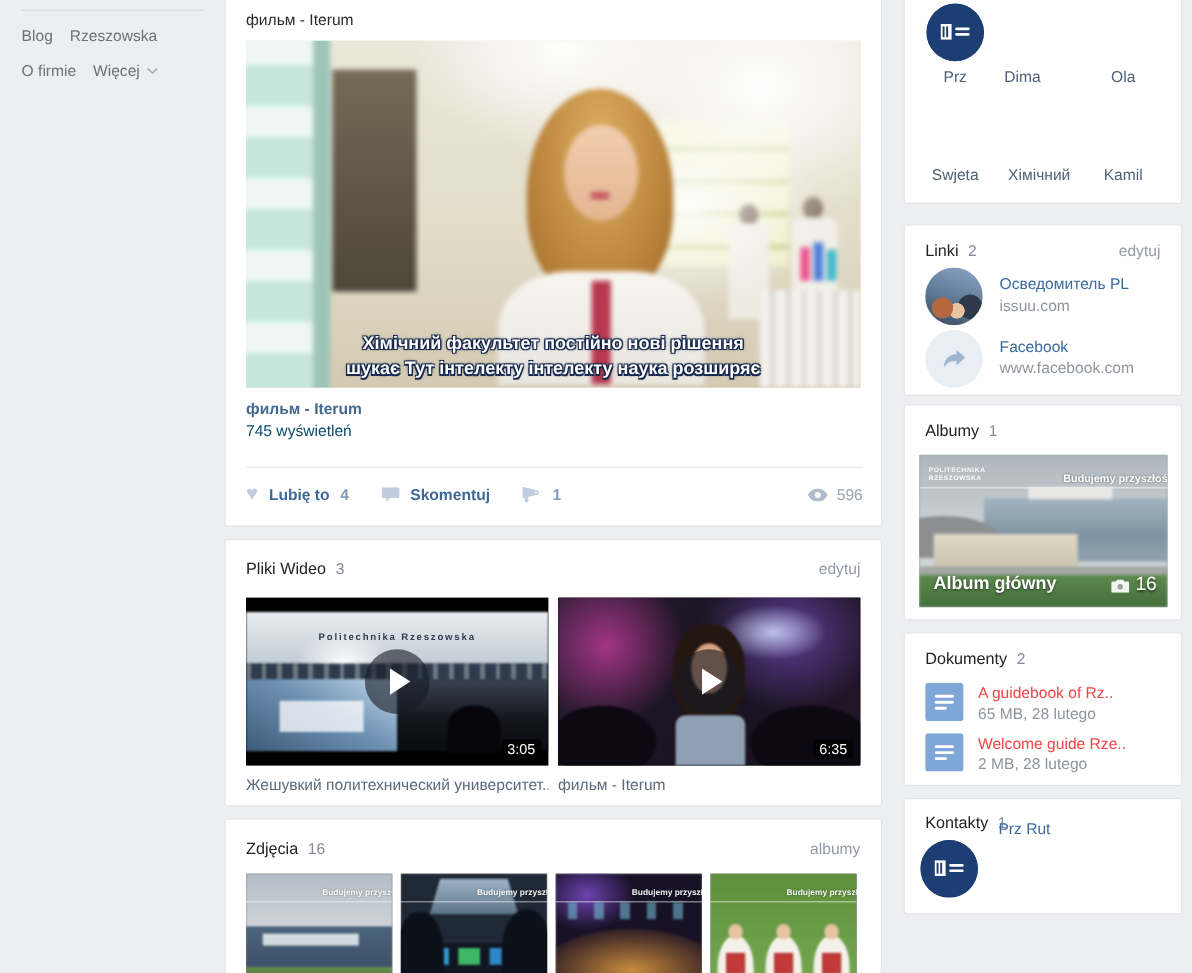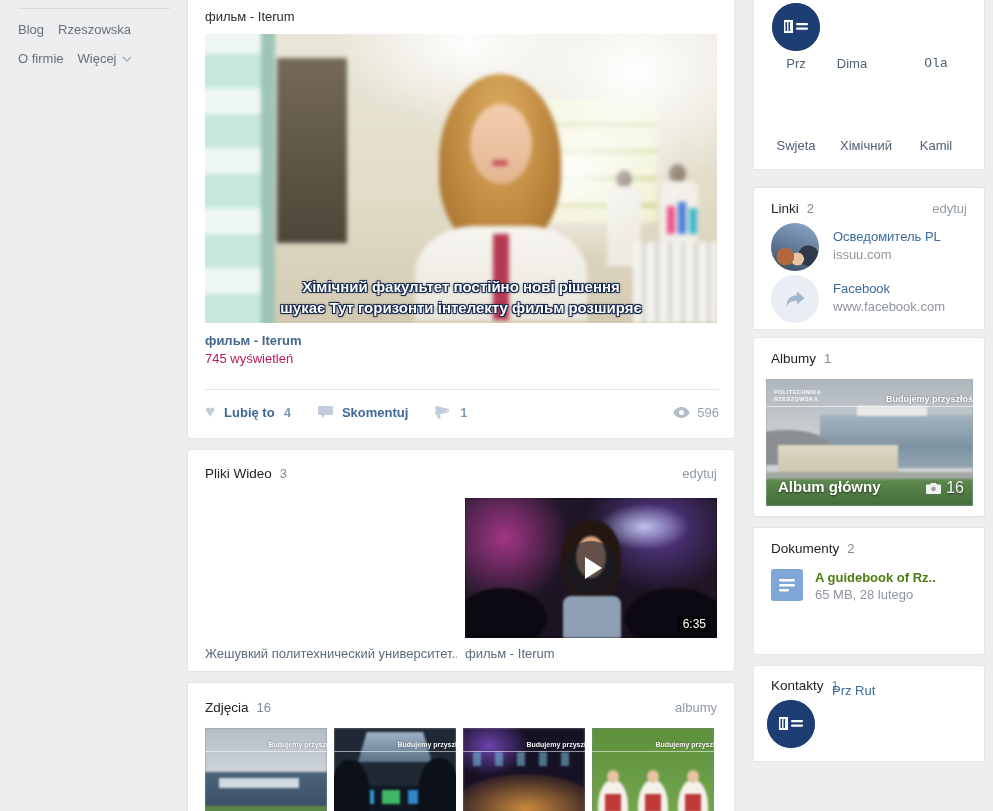--- a/index.html
+++ b/index.html
@@ -54,21 +54,21 @@
   .mv-face { position:absolute; left:271px; top:76px; width:62px; height:80px; border-radius:50%;
              background:linear-gradient(180deg,#f0ceb1,#e2b694); }
   .mv-lips { position:absolute; left:293px; top:132px; width:16px; height:6px; border-radius:3px; background:#c05560; }
   .mv-coat { position:absolute; left:216px; top:198px; width:172px; height:95px;
              border-radius:60px 60px 0 0 / 48px 48px 0 0; background:linear-gradient(180deg,#f7f5f0,#e9e6de); }
   .mv-tie { position:absolute; left:294px; top:206px; width:16px; height:86px; background:#b13a50; }
   .mv-subtitles { position:absolute; left:0; right:0; bottom:5px; text-align:center; font-weight:bold;
                   font-size:15px; line-height:21px; color:#fff;
                   text-shadow:0 0 3px #0d1b3d,-1px -1px 0 #172c55,1px -1px 0 #172c55,-1px 1px 0 #172c55,1px 1px 0 #172c55; }
   .video-title { position:absolute; left:17px; top:334px; font-weight:bold; color:#45688e; cursor:pointer; }
-  .video-views { position:absolute; left:17px; top:352px; color:#be185d; }
+  .video-views { position:absolute; left:17px; top:352px; color:#0c4a6e; }
   .post-divider { position:absolute; left:17px; top:390px; width:514px; height:1px; background:#e6e7eb; }
   .actions { position:absolute; left:17px; top:402px; width:514px; height:22px; display:flex; align-items:center; }
   .action-group { display:flex; align-items:center; gap:9px; margin-right:27px; cursor:pointer; }
   .action-label { color:#3d6898; font-weight:bold; }
   .action-count { color:#7f9ab8; font-weight:bold; }
   .heart-glyph { font-size:17px; color:#c1cdde; line-height:16px; }
   .views-group { margin-left:auto; display:flex; align-items:center; gap:7px; }
   .views-count { color:#98a2ae; }
 
   
@@ -171,21 +171,21 @@
   .al-wm-text { position:absolute; top:15px; left:58%; font-size:9px; font-weight:bold; color:#fff; white-space:nowrap;
                 text-shadow:0 0 2px rgba(0,0,0,.45); }
   .al-logo { position:absolute; left:8px; top:10px; font-size:5.5px; line-height:7px; color:rgba(255,255,255,.92);
              font-weight:bold; letter-spacing:.5px; }
   .al-name { position:absolute; left:12px; bottom:11px; color:#fff; font-size:15px; font-weight:bold;
              text-shadow:0 1px 2px rgba(0,0,0,.6); }
   .al-count { position:absolute; right:9px; bottom:9px; color:#fff; font-size:16px;
               text-shadow:0 1px 2px rgba(0,0,0,.6); display:flex; align-items:center; gap:5px; }
 
   .doc-item { position:absolute; left:17px; right:12px; cursor:pointer; }
-  .doc-title { position:absolute; left:44px; top:1px; color:#4d7c0f; white-space:nowrap; font-weight:bold; }
+  .doc-title { position:absolute; left:44px; top:1px; color:#ef4444; white-space:nowrap; font-weight:normal; }
   .doc-meta { position:absolute; left:44px; top:18px; color:#8f959c; }
 
   .contact-name { position:absolute; left:78px; top:17px; color:#3a6a9e; cursor:pointer; }
 </style>
 </head>
 <body>
 
 <div class="screen">
 
   <div class="leftnav">
@@ -227,21 +227,21 @@
         <div class="mv-smoke mv-smoke2"></div>
         <div class="mv-smoke mv-smoke3"></div>
         <div class="mv-hair"></div>
         <div class="mv-face"></div>
         <div class="mv-lips"></div>
         <div class="mv-coat"></div>
         <div class="mv-tie"></div>
       </div>
       <div class="mv-subtitles">
         <div>Хімічний факультет постійно нові рішення</div>
-        <div>шукає Тут горизонти інтелекту фильм розширяє</div>
+        <div>шукає Тут інтелекту інтелекту наука розширяє</div>
       </div>
     </div>
 
     <div class="video-title">фильм - Iterum</div>
     <div class="video-views">745 wyświetleń</div>
     <div class="post-divider"></div>
 
     <div class="actions">
       <span class="action-group">
         <span class="heart-glyph">♥</span>
@@ -272,20 +272,33 @@
     </div>
   </div>
 
   <div class="card" style="left:187px; top:449px; width:548px; height:223px;">
     <div class="sec-header" style="top:16px;">
       <span class="sec-title">Pliki Wideo</span>
       <span class="sec-count">3</span>
       <span class="sec-action">edytuj</span>
     </div>
 
+    <div class="vthumb" style="left:17px;">
+      <div class="vthumb-scene">
+        <div class="t1-sign"></div>
+        <div class="t1-flare"></div>
+        <div class="t1-truss"></div>
+        <div class="t1-imgL"></div>
+        <div class="t1-imgR"></div>
+        <div class="t1-seat"></div>
+      </div>
+      <div class="t1-sign-text">Politechnika Rzeszowska</div>
+      <div class="play-btn"></div>
+      <div class="duration">3:05</div>
+    </div>
 
     <div class="vthumb" style="left:277px;">
       <div class="vthumb-scene">
         <div class="t2-base"></div>
         <div class="t2-spot1"></div>
         <div class="t2-spot2"></div>
         <div class="t2-flare"></div>
         <div class="t2-hair"></div>
         <div class="t2-face"></div>
         <div class="t2-top"></div>
@@ -358,21 +371,21 @@
         <circle cx="24" cy="24" r="24" fill="#1d3e73"></circle>
         <rect x="12" y="17" width="9" height="13" fill="#fff"></rect>
         <rect x="13.5" y="19" width="1.6" height="9" fill="#1d3e73"></rect>
         <rect x="16.5" y="19" width="1.6" height="9" fill="#1d3e73"></rect>
         <rect x="24" y="20" width="12" height="2.2" rx="1" fill="#fff"></rect>
         <rect x="24" y="24.5" width="12" height="2.2" rx="1" fill="#fff"></rect>
       </svg>
     </div>
     <div class="friend-name" style="left:7px; top:57px;">Prz</div>
     <div class="friend-name" style="left:63px; top:57px;">Dima</div>
-    <div class="friend-name" style="left:147px; top:57px;font-family:Liberation Mono, monospace;">Ola</div>
+    <div class="friend-name" style="left:147px; top:57px;">Ola</div>
     <div class="friend-name" style="left:7px; top:139px;">Swjeta</div>
     <div class="friend-name" style="left:77px; top:139px;">Хімічний</div>
     <div class="friend-name" style="left:147px; top:139px;">Kamil</div>
   </div>
 
   <div class="card" style="left:753px; top:187px; width:232px; height:143px;">
     <div class="sec-header" style="top:13px;">
       <span class="sec-title">Linki</span>
       <span class="sec-count">2</span>
       <span class="sec-action">edytuj</span>
@@ -433,20 +446,30 @@
       <svg width="32" height="32" viewBox="0 0 32 32" style="position:absolute; left:0; top:0;">
         <rect width="32" height="32" rx="3" fill="#7ea6d6"></rect>
         <rect x="8" y="10" width="16" height="2.4" rx="1.2" fill="#fff"></rect>
         <rect x="8" y="15" width="16" height="2.4" rx="1.2" fill="#fff"></rect>
         <rect x="8" y="20" width="10" height="2.4" rx="1.2" fill="#fff"></rect>
       </svg>
       <div class="doc-title">A guidebook of Rz..</div>
       <div class="doc-meta">65 MB, 28 lutego</div>
     </div>
 
+    <div class="doc-item" style="top:83px; height:36px;">
+      <svg width="32" height="32" viewBox="0 0 32 32" style="position:absolute; left:0; top:0;">
+        <rect width="32" height="32" rx="3" fill="#7ea6d6"></rect>
+        <rect x="8" y="10" width="16" height="2.4" rx="1.2" fill="#fff"></rect>
+        <rect x="8" y="15" width="16" height="2.4" rx="1.2" fill="#fff"></rect>
+        <rect x="8" y="20" width="10" height="2.4" rx="1.2" fill="#fff"></rect>
+      </svg>
+      <div class="doc-title">Welcome guide Rze..</div>
+      <div class="doc-meta">2 MB, 28 lutego</div>
+    </div>
   </div>
 
   <div class="card" style="left:753px; top:665px; width:232px; height:97px;">
     <div class="sec-header" style="top:12px;">
       <span class="sec-title">Kontakty</span>
       <span class="sec-count">1</span>
     </div>
     <div class="avatar" style="position:absolute; left:13px; top:34px; width:48px; height:48px;">
       <svg width="48" height="48" viewBox="0 0 48 48">
         <circle cx="24" cy="24" r="24" fill="#1d3e73"></circle>

